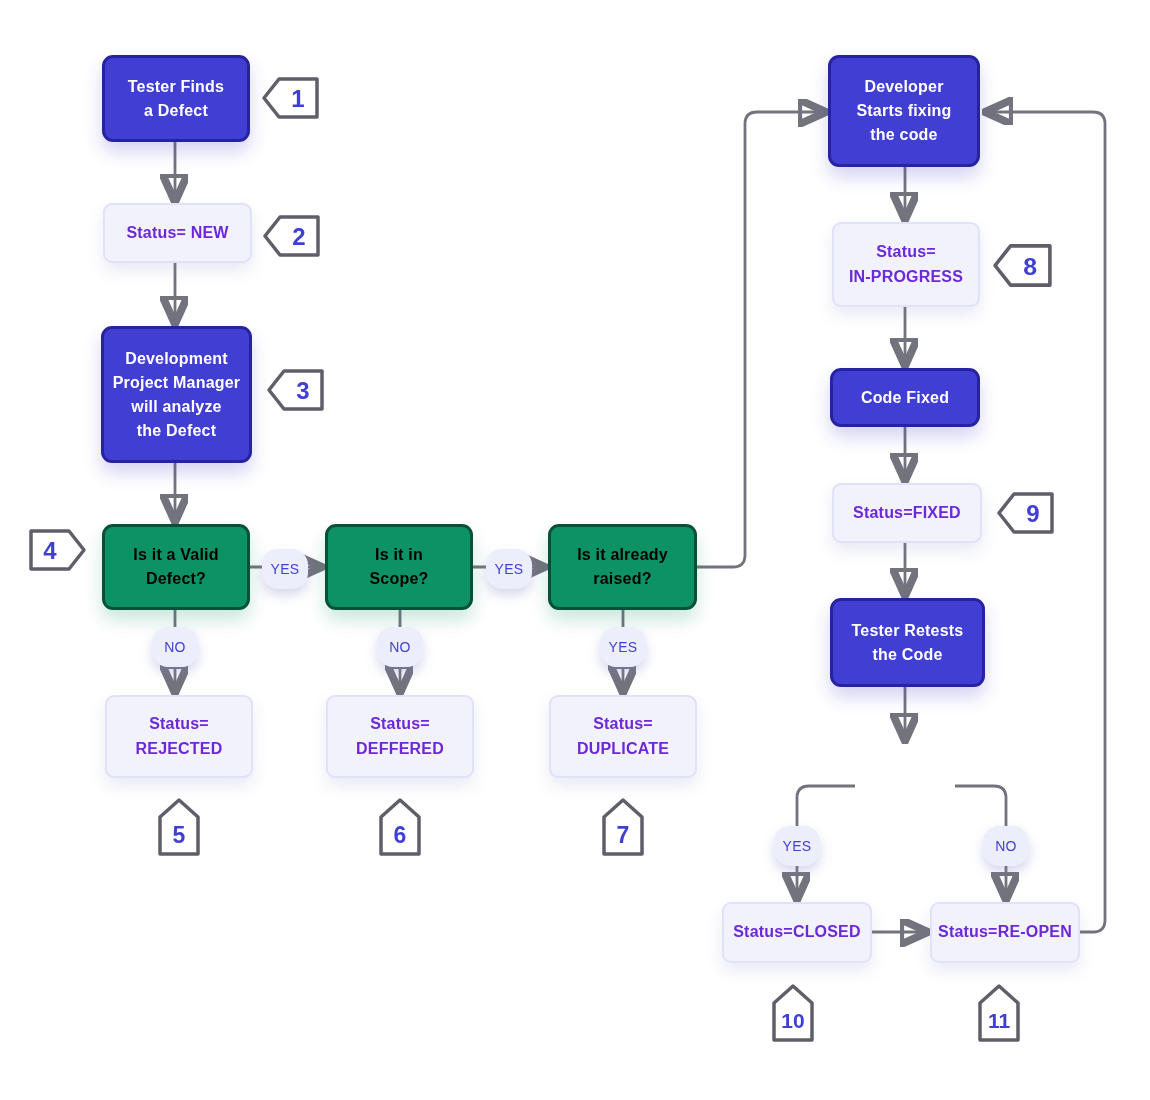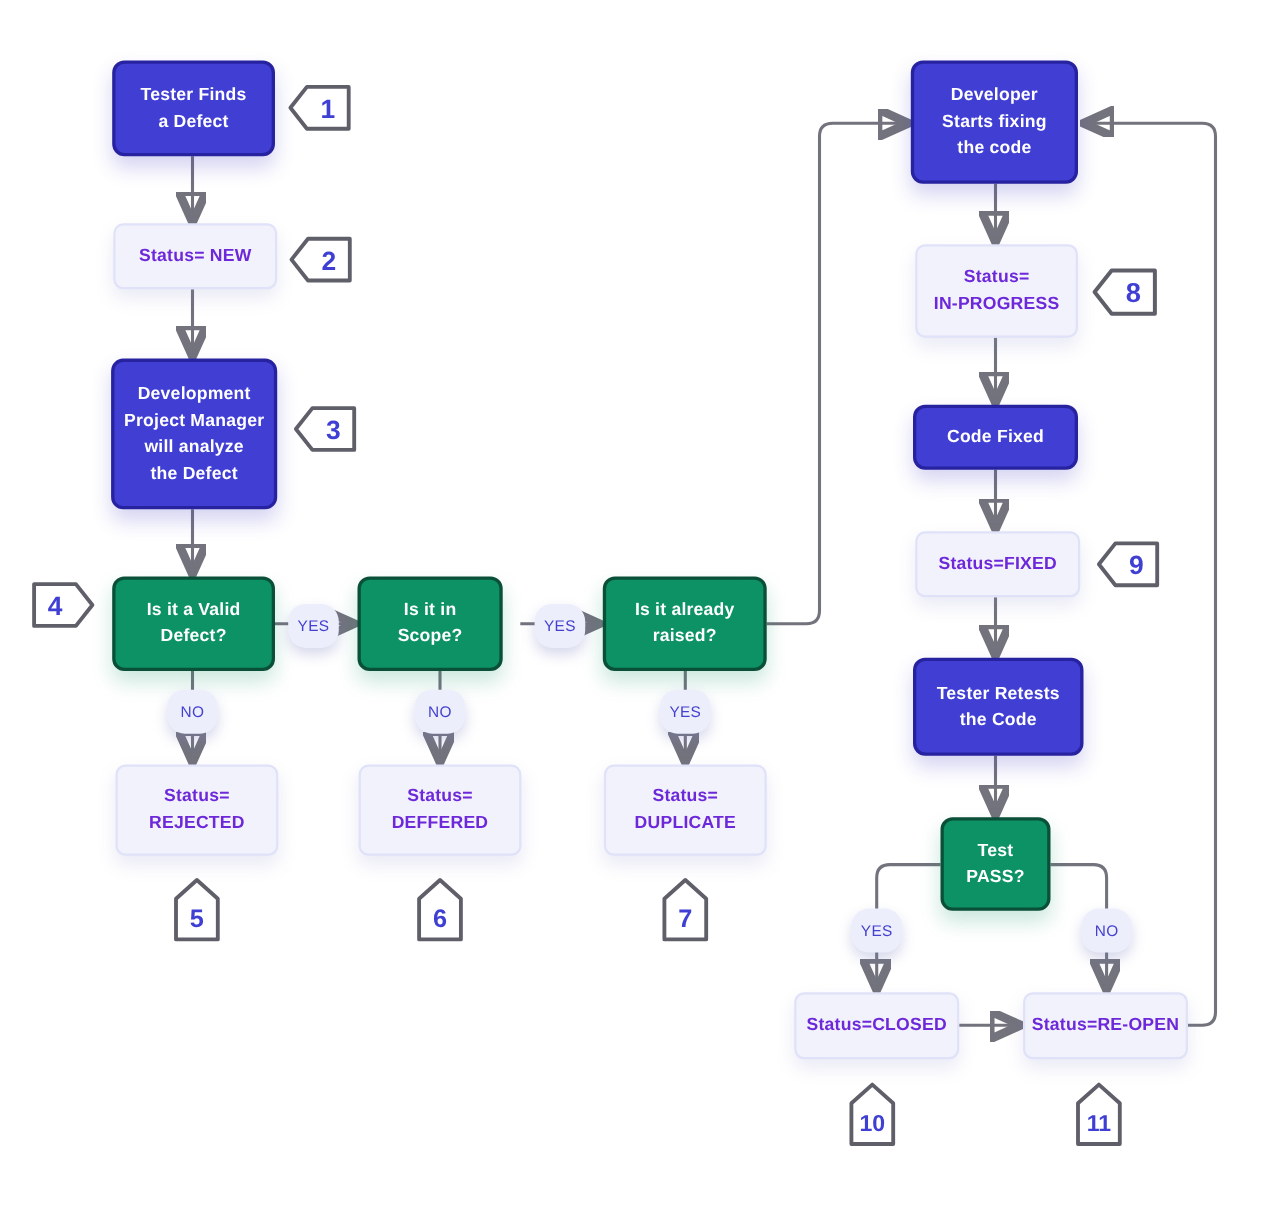--- a/index.html
+++ b/index.html
@@ -15,21 +15,21 @@
     display:flex;align-items:center;justify-content:center;
     text-align:center;white-space:pre-line;font-weight:700;letter-spacing:.2px;
   }
   .node.process{
     background:#413ED4;border:3px solid #2722A0;border-radius:11px;
     color:#ffffff;font-size:16px;line-height:1.5;
     box-shadow:0 10px 18px rgba(63,59,198,.22);
   }
   .node.decision{
     background:#0D9266;border:3px solid #0A4F38;border-radius:11px;
-    color:#ffffff;font-size:16px;line-height:1.5;
+    color:#000000;font-size:16px;line-height:1.5;
     box-shadow:0 10px 18px rgba(13,146,102,.22);
   }
   .node.status{
     background:#F1F2FC;border:2px solid #DFE2F8;border-radius:9px;
     color:#6d28d9;font-size:16px;line-height:1.55;
     box-shadow:0 8px 16px rgba(120,125,190,.16);
   }
   .pill{
     position:absolute;z-index:3;transform:translate(-50%,-50%);
     width:46px;height:40px;border-radius:16px;
@@ -86,21 +86,21 @@
   <div class="node process" style="left:101px;top:326px;width:151px;height:137px">
     <span>Development
 Project Manager
 will analyze
 the Defect</span>
   </div>
   <div class="node decision" style="left:102px;top:524px;width:148px;height:86px">
     <span>Is it a Valid
 Defect?</span>
   </div>
-  <div class="node decision" style="left:325px;top:524px;width:132px;height:86px">
+  <div class="node decision" style="left:325px;top:524px;width:148px;height:86px">
     <span>Is it in
 Scope?</span>
   </div>
   <div class="node decision" style="left:548px;top:524px;width:149px;height:86px">
     <span>Is it already
 raised?</span>
   </div>
   <div class="node status" style="left:105px;top:695px;width:148px;height:83px">
     <span>Status=
 REJECTED</span>
@@ -125,24 +125,20 @@
   </div>
   <div class="node status" style="left:832px;top:483px;width:150px;height:60px">
     <span>Status=FIXED</span>
   </div>
   <div class="node process" style="left:830px;top:368px;width:150px;height:59px">
     <span>Code Fixed</span>
   </div>
   <div class="node process" style="left:830px;top:598px;width:155px;height:89px">
     <span>Tester Retests
 the Code</span>
-  </div>
-  <div class="node decision" style="left:855px;top:743px;width:100px;height:85px">
-    <span>Test
-PASS?</span>
   </div>
   <div class="node status" style="left:722px;top:902px;width:150px;height:61px">
     <span>Status=CLOSED</span>
   </div>
   <div class="node status" style="left:930px;top:902px;width:150px;height:61px">
     <span>Status=RE-OPEN</span>
   </div>
 
   <div class="pill" style="left:285px;top:569px">YES</div>
   <div class="pill" style="left:509px;top:569px">YES</div>

